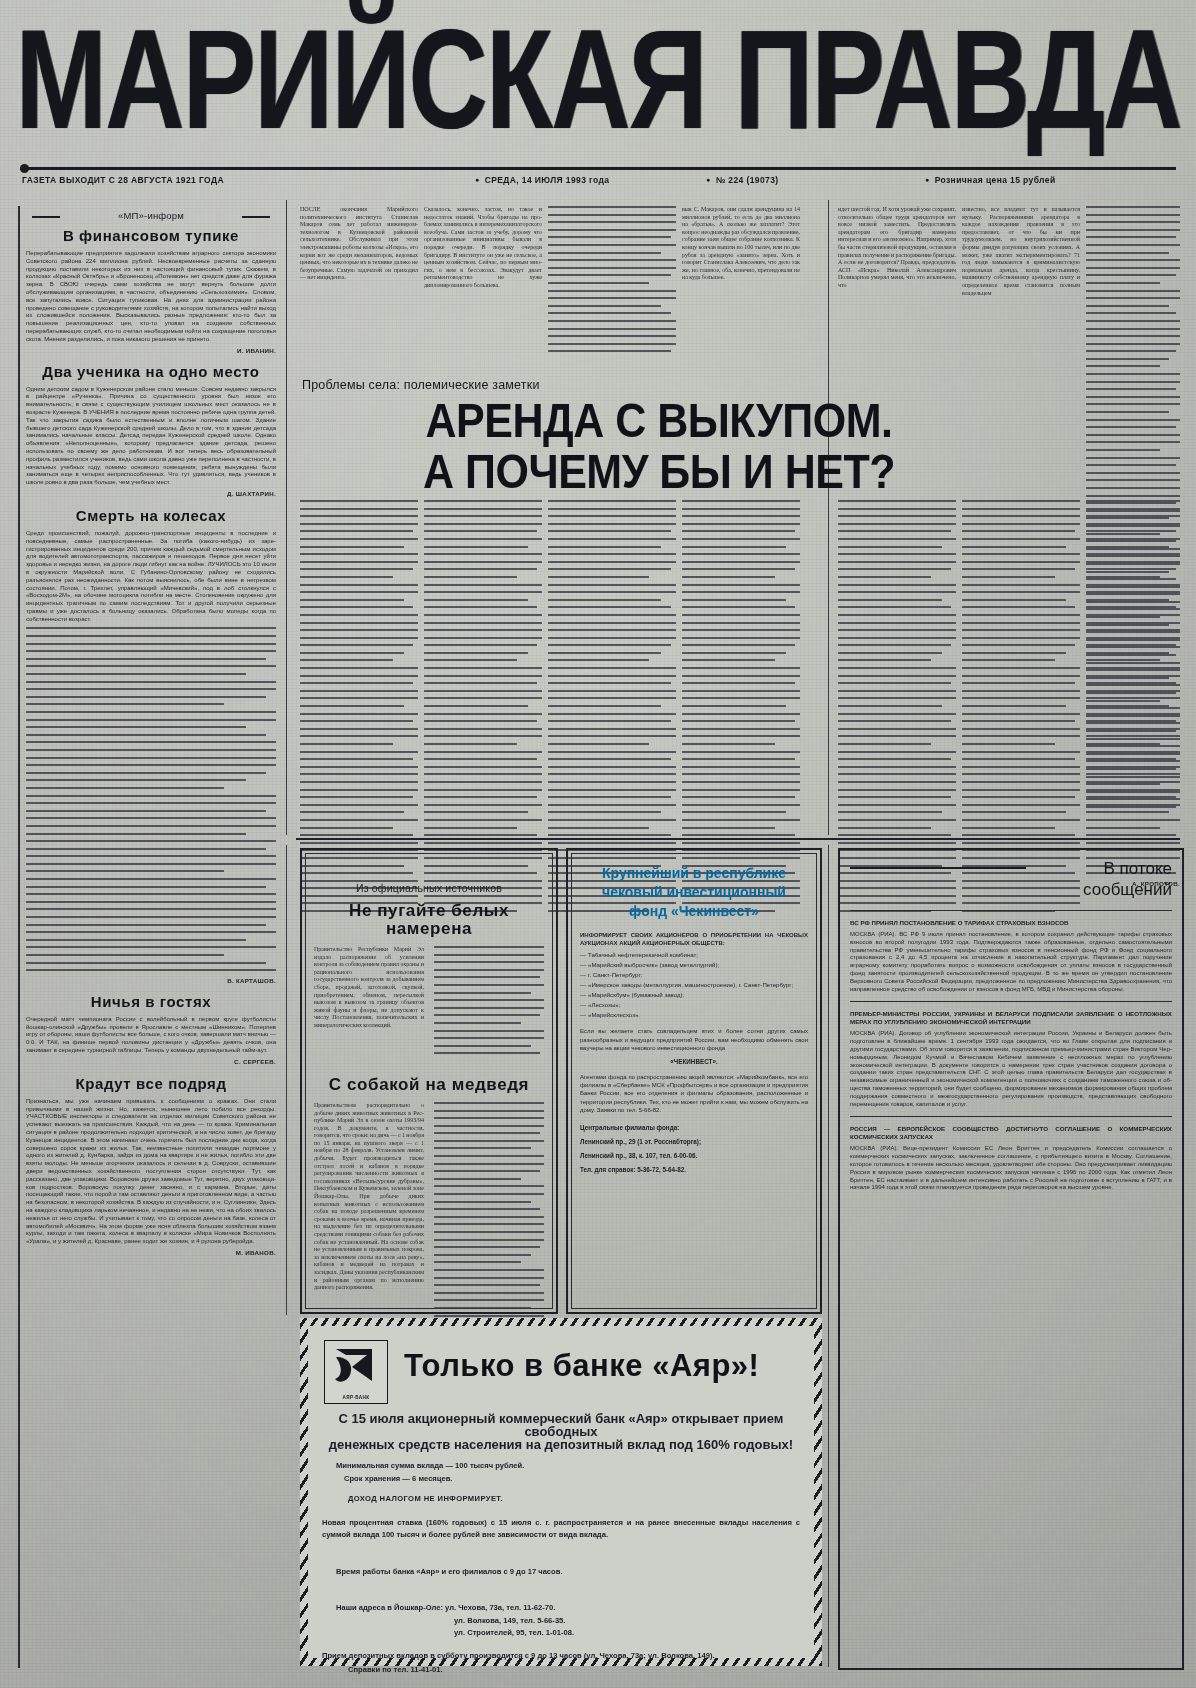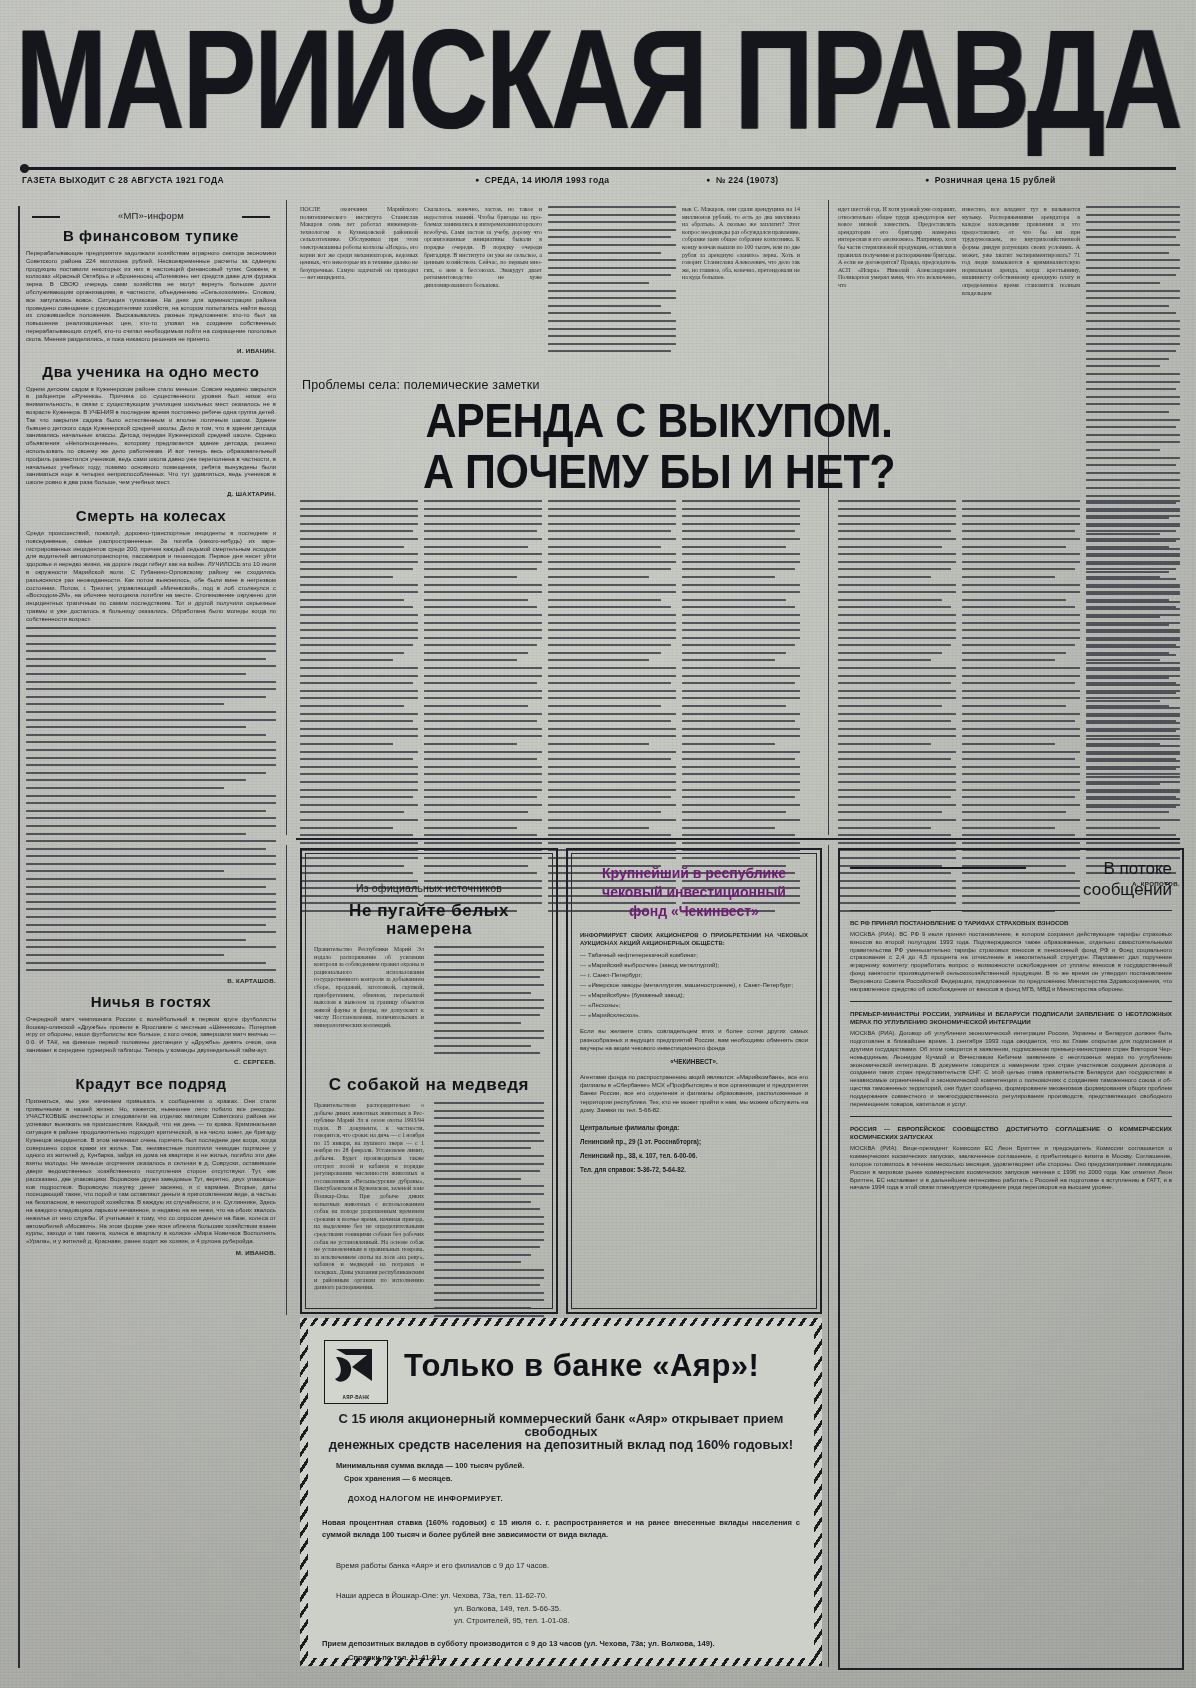--- a/index.html
+++ b/index.html
@@ -128,21 +128,21 @@
     letter-spacing:-.5px;text-align:center;color:#111218;
     transform:scaleY(1.12);transform-origin:50% 50%;
     filter:blur(.2px);
   }
 
   
   .adbox{position:absolute;border:2px solid #1f2027;}
   .adbox-in{position:absolute;inset:3px;border:1px solid #2b2c33;}
   .ad-title{
     font-family:"Liberation Sans", sans-serif;font-weight:700;
-    text-align:center;color:#701a75;filter:blur(.18px);
+    text-align:center;color:#0369a1;filter:blur(.18px);
   }
 
   
   .bankad{position:absolute;left:300px;top:1318px;width:522px;height:348px;}
   .bank-hatch{position:absolute;inset:0;
     background:repeating-linear-gradient(-56deg,#1b1c22 0 3px, #cfd1cb 3px 9px);
   }
   .bank-inner{position:absolute;left:8px;top:8px;right:8px;bottom:8px;background:#cdcfc9;}
   .bank-logo{
     position:absolute;left:16px;top:14px;width:62px;height:62px;border:1.6px solid #17181e;background:#d2d4ce;
@@ -160,21 +160,21 @@
   .bank-body{
     position:absolute;left:14px;right:14px;top:86px;
     font-family:"Liberation Sans",sans-serif;font-size:7.6px;line-height:12.5px;color:#1d1e26;
     filter:blur(.16px);
   }
   .bank-body .lead{font-weight:700;text-align:center;font-size:13px;line-height:13px;}
   .bank-body .itm{font-weight:700;margin-top:9px;padding-left:14px;}
   .bank-body .itm2{font-weight:700;padding-left:22px;}
   .bank-body .big{font-weight:700;padding-left:26px;letter-spacing:.4px;margin-top:8px;}
   .bank-body .para{margin-top:11px;text-align:justify;font-weight:700;}
-  .bank-body .addr{margin-top:18px;font-weight:400;padding-left:14px;}
+  .bank-body .addr{margin-top:24px;font-weight:700;padding-left:14px;}
   .bank-body .addr .ind{display:block;padding-left:118px;}
   .bank-body .fin{margin-top:10px;font-weight:700;text-align:justify;}
   .bank-body .fin2{font-weight:700;padding-left:26px;margin-top:2px;}
 
   
   .lines{filter:blur(.2px);}
   .lines i{
     display:block;height:2px;background:#3b3c45;margin-bottom:5.6px;opacity:.82;
     border-radius:.5px;
   }

